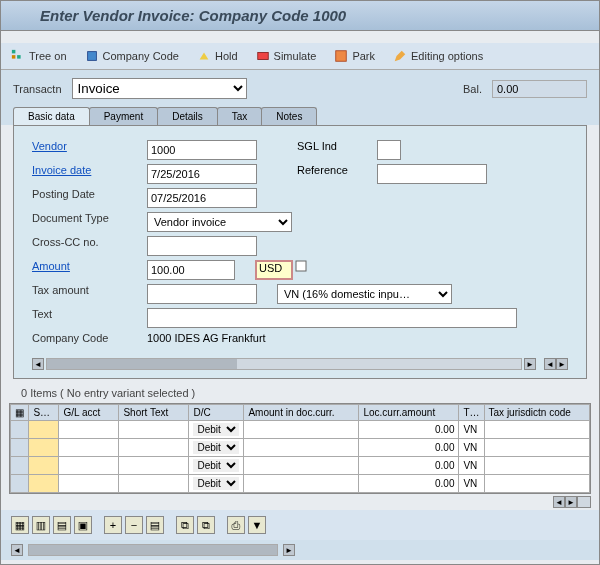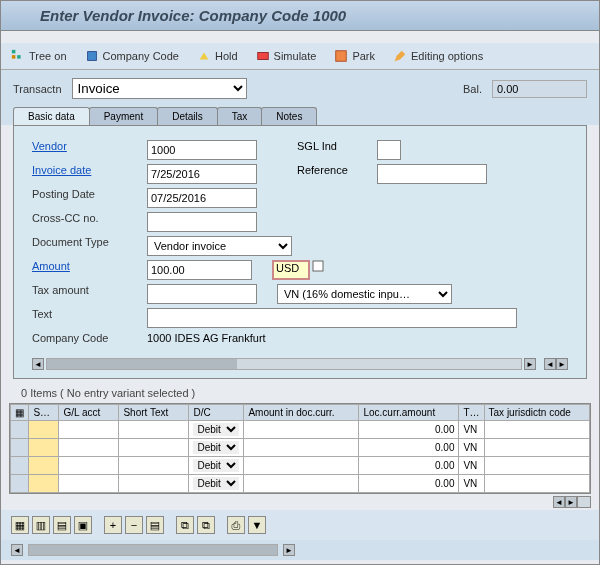--- a/index.html
+++ b/index.html
@@ -121,30 +121,30 @@
       <span class="label link">Invoice date</span>
       <input type="text" style="width: 110px;" value="7/25/2016">
       <span class="col2-label">Reference</span>
       <input type="text" style="width: 110px;">
     </div>
     <div class="form-row">
       <span class="label">Posting Date</span>
       <input type="text" style="width: 110px;" value="07/25/2016">
     </div>
     <div class="form-row">
+      <span class="label">Document Type</span>
+      <select style="width:145px"><option>Vendor invoice</option></select>
+    </div>
+    <div class="form-row">
       <span class="label">Cross-CC no.</span>
       <input type="text" style="width: 110px;">
     </div>
     <div class="form-row">
-      <span class="label">Document Type</span>
-      <select style="width:145px"><option>Vendor invoice</option></select>
-    </div>
-    <div class="form-row">
       <span class="label link">Amount</span>
-      <input type="text" style="width: 105px;" value="100.00">
+      <input type="text" style="width: 88px;" value="100.00">
       <span style="width:20px"></span>
       <span class="currency-box">USD</span>
       <span class="icon" style="width:12px;height:12px;margin-left:2px"><svg viewBox="0 0 12 12">
             <rect x="1" y="1" width="10" height="10" fill="#fff" stroke="#666"></rect>
           </svg></span>
       <label class="calc-chk">
           <input type="checkbox" style="">
           <span>Calculate tax</span>
         </label>
     </div>

